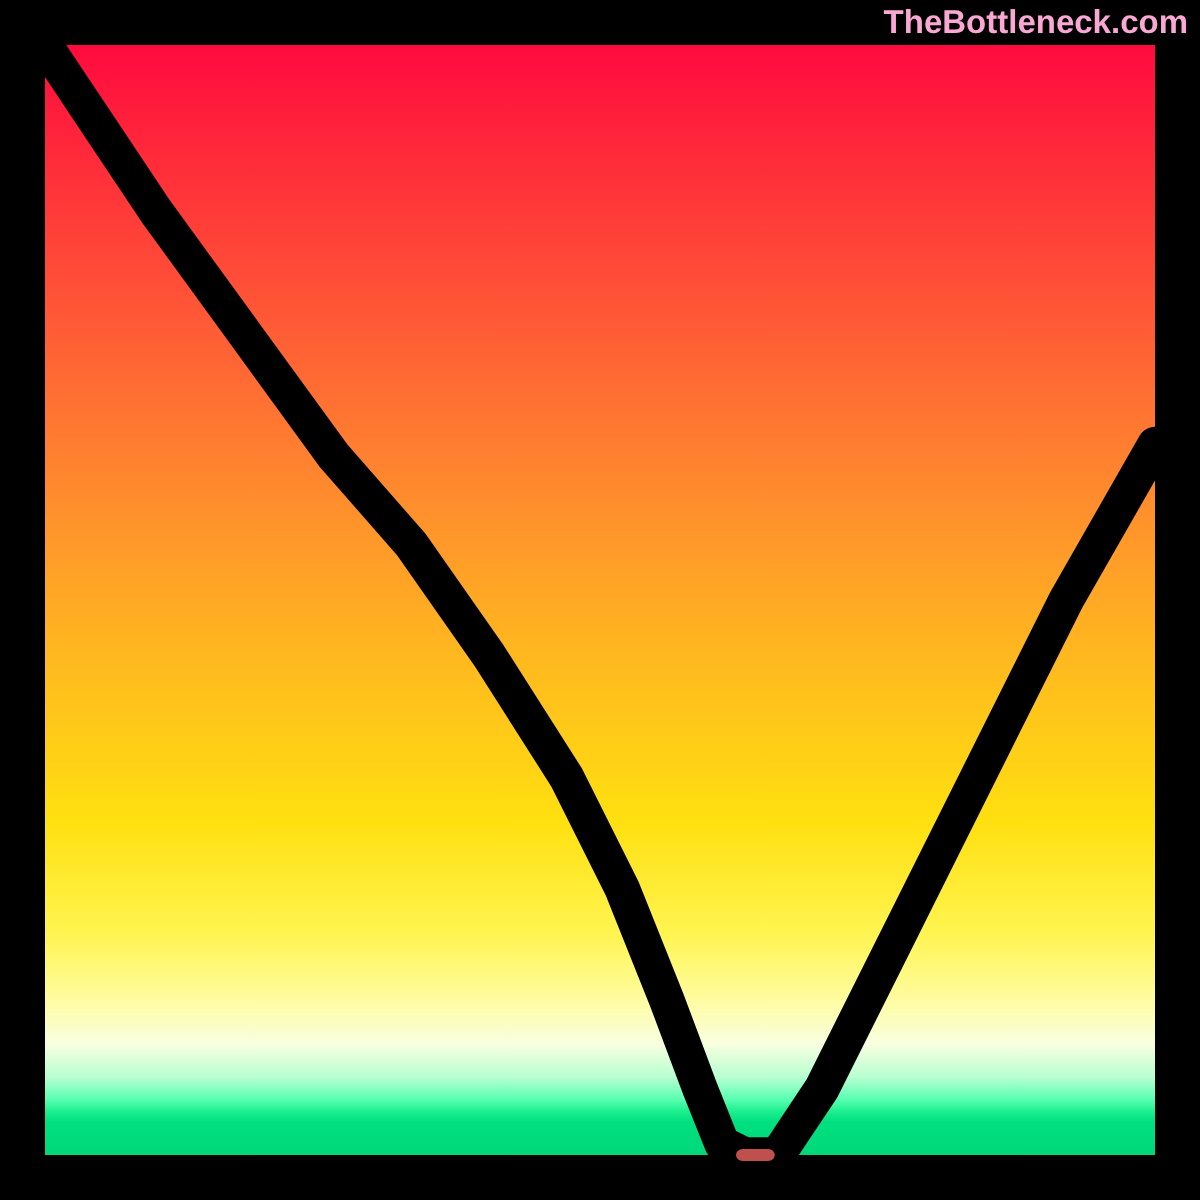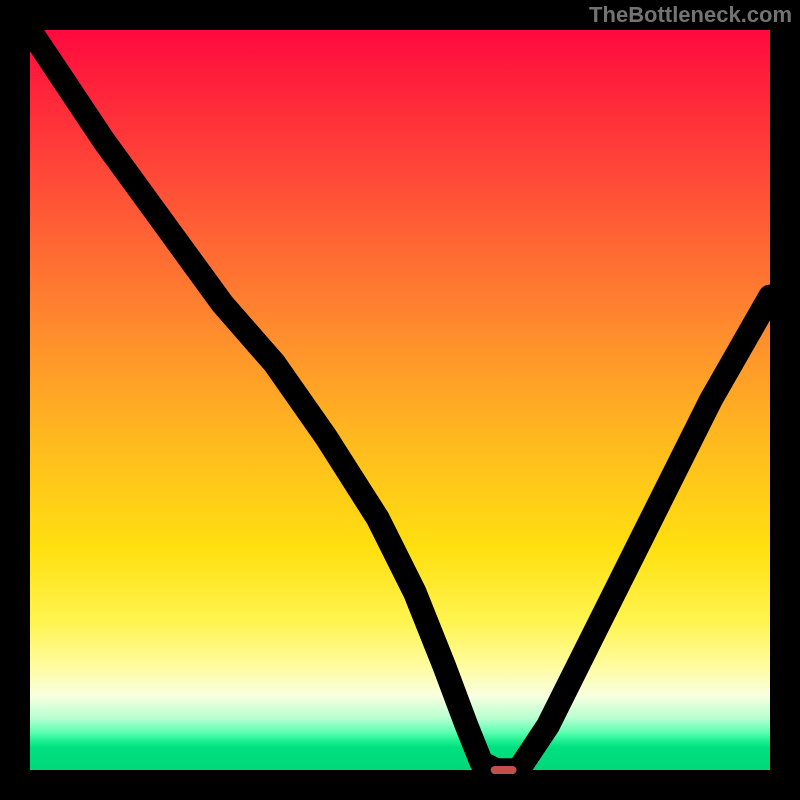--- a/index.html
+++ b/index.html
@@ -14,21 +14,21 @@
   .outer {
     position: relative;
     width: 800px;
     height: 800px;
     background: #000;
   }
   .watermark {
     position: absolute;
     top: 2px;
     right: 8px;
-    color: #737373;
+    color: #f9a8d4;
     font-size: 22px;
     font-weight: bold;
     z-index: 10;
     user-select: none;
   }
   .plot-area {
     position: absolute;
     left: 30px;
     top: 30px;
     width: 740px;

